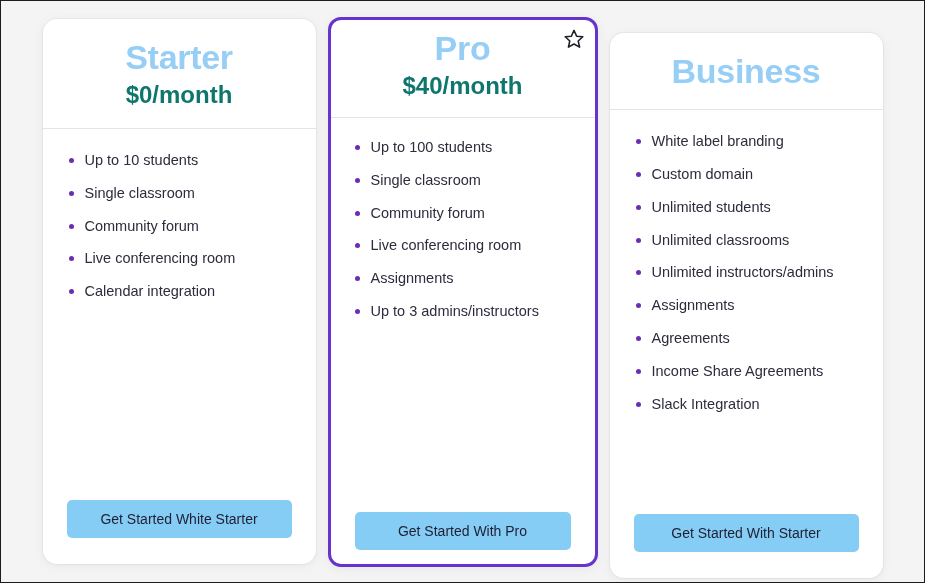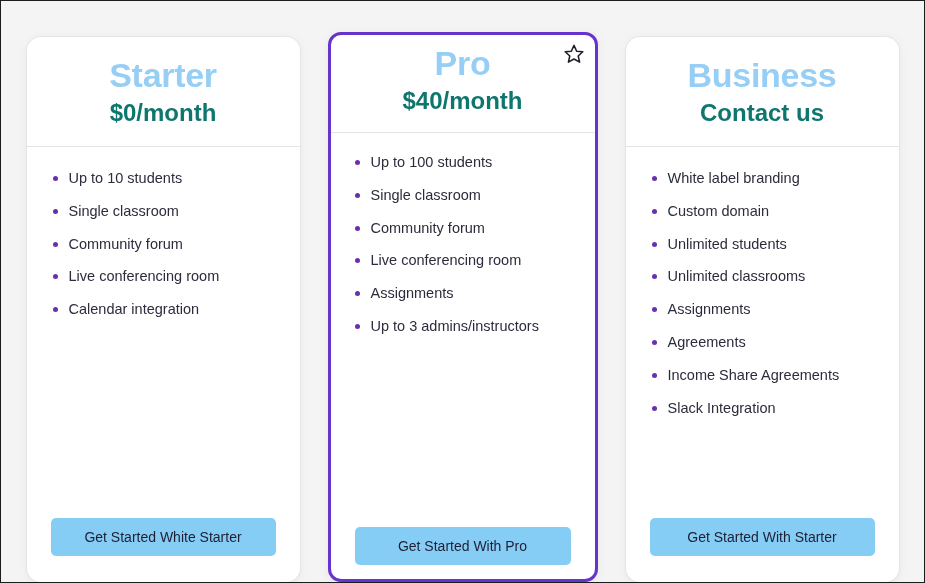--- a/index.html
+++ b/index.html
@@ -24,42 +24,42 @@
     overflow: hidden;
   }
 
   #pricing-grid {
     position: absolute;
     left: 0;
     top: 0;
     width: 923px;
     height: 581px;
     display: flex;
-    align-items: flex-end;
+    align-items: flex-start;
     justify-content: center;
-    gap: 28px;
+    gap: 12px;
     padding-top: 16px;
     box-sizing: border-box;
   }
 
   .plan-card {
     position: relative;
     box-sizing: border-box;
     width: 273px;
     background: #ffffff;
     border-radius: 14px;
     box-shadow: 0 2px 10px rgba(120,120,130,0.10),
                 0 0 0 1px rgba(200,200,208,0.22);
     display: flex;
     flex-direction: column;
     overflow: hidden;
   }
 
   .plan-card.starter  { height: 545px; margin-top: 2px; }
-  .plan-card.business { height: 545px; margin-top: 2px; }
+  .plan-card.business { height: 545px; margin-top: 16px; }
 
   .plan-card.featured {
     width: 270px;
     height: 550px;
     margin-top: 0px;
     border: 3px solid #6633cc;
     border-radius: 13px;
     box-shadow: 0 2px 10px rgba(120,120,130,0.10);
   }
 
@@ -194,27 +194,27 @@
         <li class="feature-item">Up to 3 admins/instructors</li>
       </ul>
       <div class="card-footer">
         <button class="cta-button">Get Started With Pro</button>
       </div>
     </div>
 
     <div class="plan-card business">
       <div class="card-header">
         <h2 class="plan-name">Business</h2>
-        <p class="plan-price">Contact us</p>
       </div>
       <ul class="feature-list">
         <li class="feature-item">White label branding</li>
         <li class="feature-item">Custom domain</li>
         <li class="feature-item">Unlimited students</li>
         <li class="feature-item">Unlimited classrooms</li>
+        <li class="feature-item">Unlimited instructors/admins</li>
         <li class="feature-item">Assignments</li>
         <li class="feature-item">Agreements</li>
         <li class="feature-item">Income Share Agreements</li>
         <li class="feature-item">Slack Integration</li>
       </ul>
       <div class="card-footer">
         <button class="cta-button">Get Started With Starter</button>
       </div>
     </div>
 

